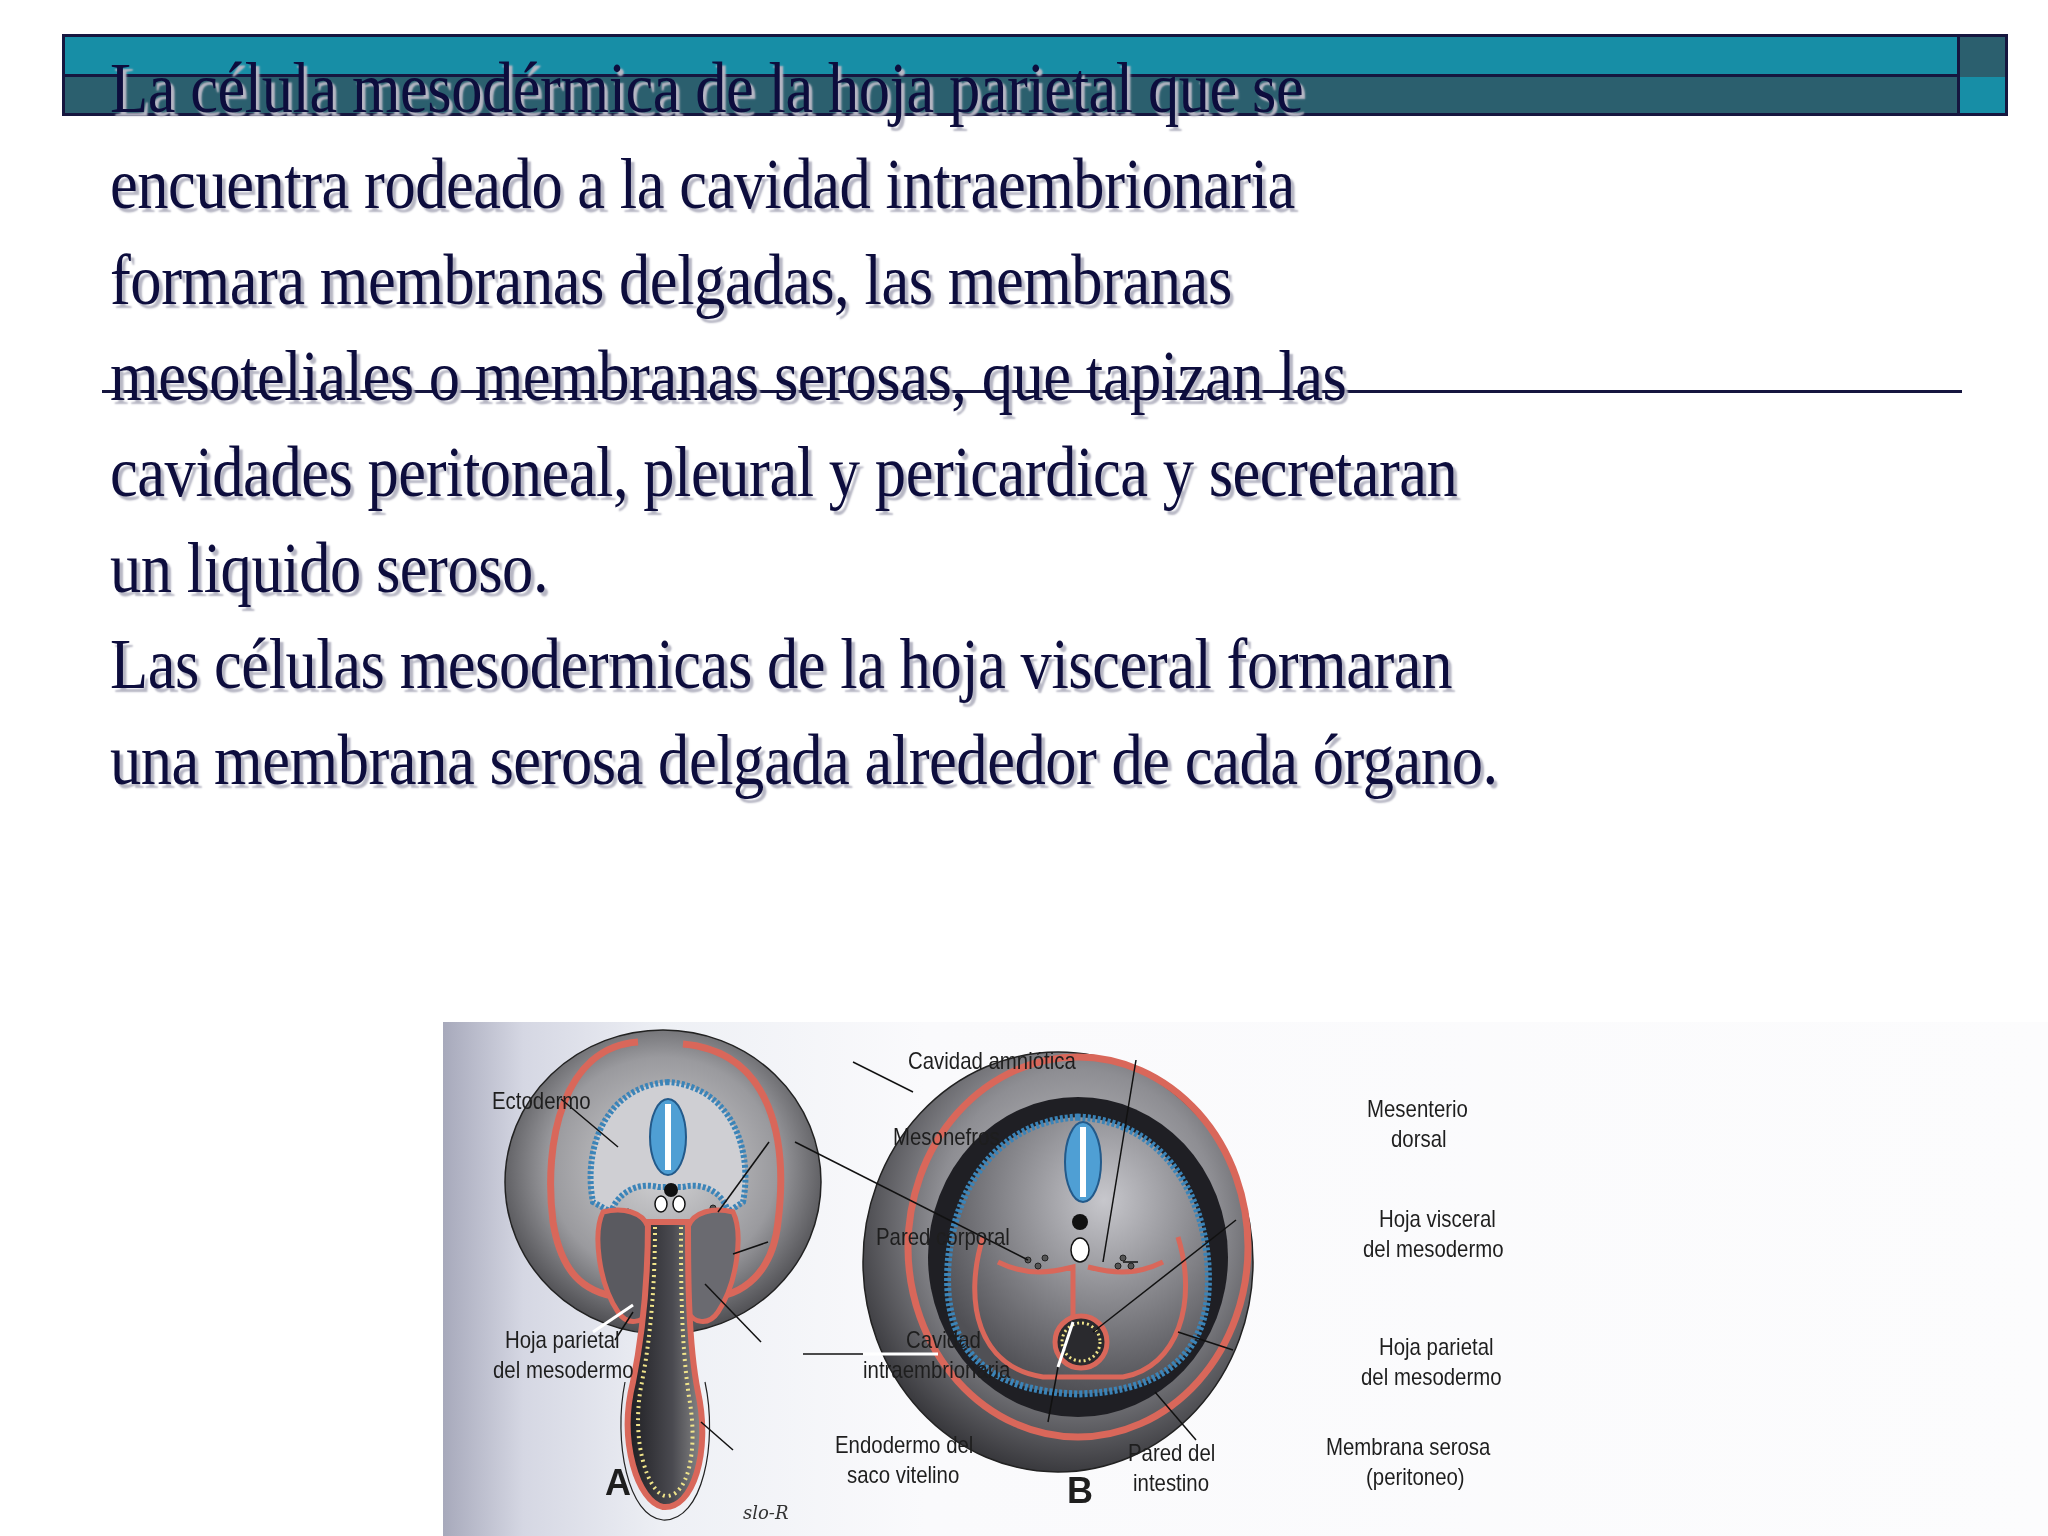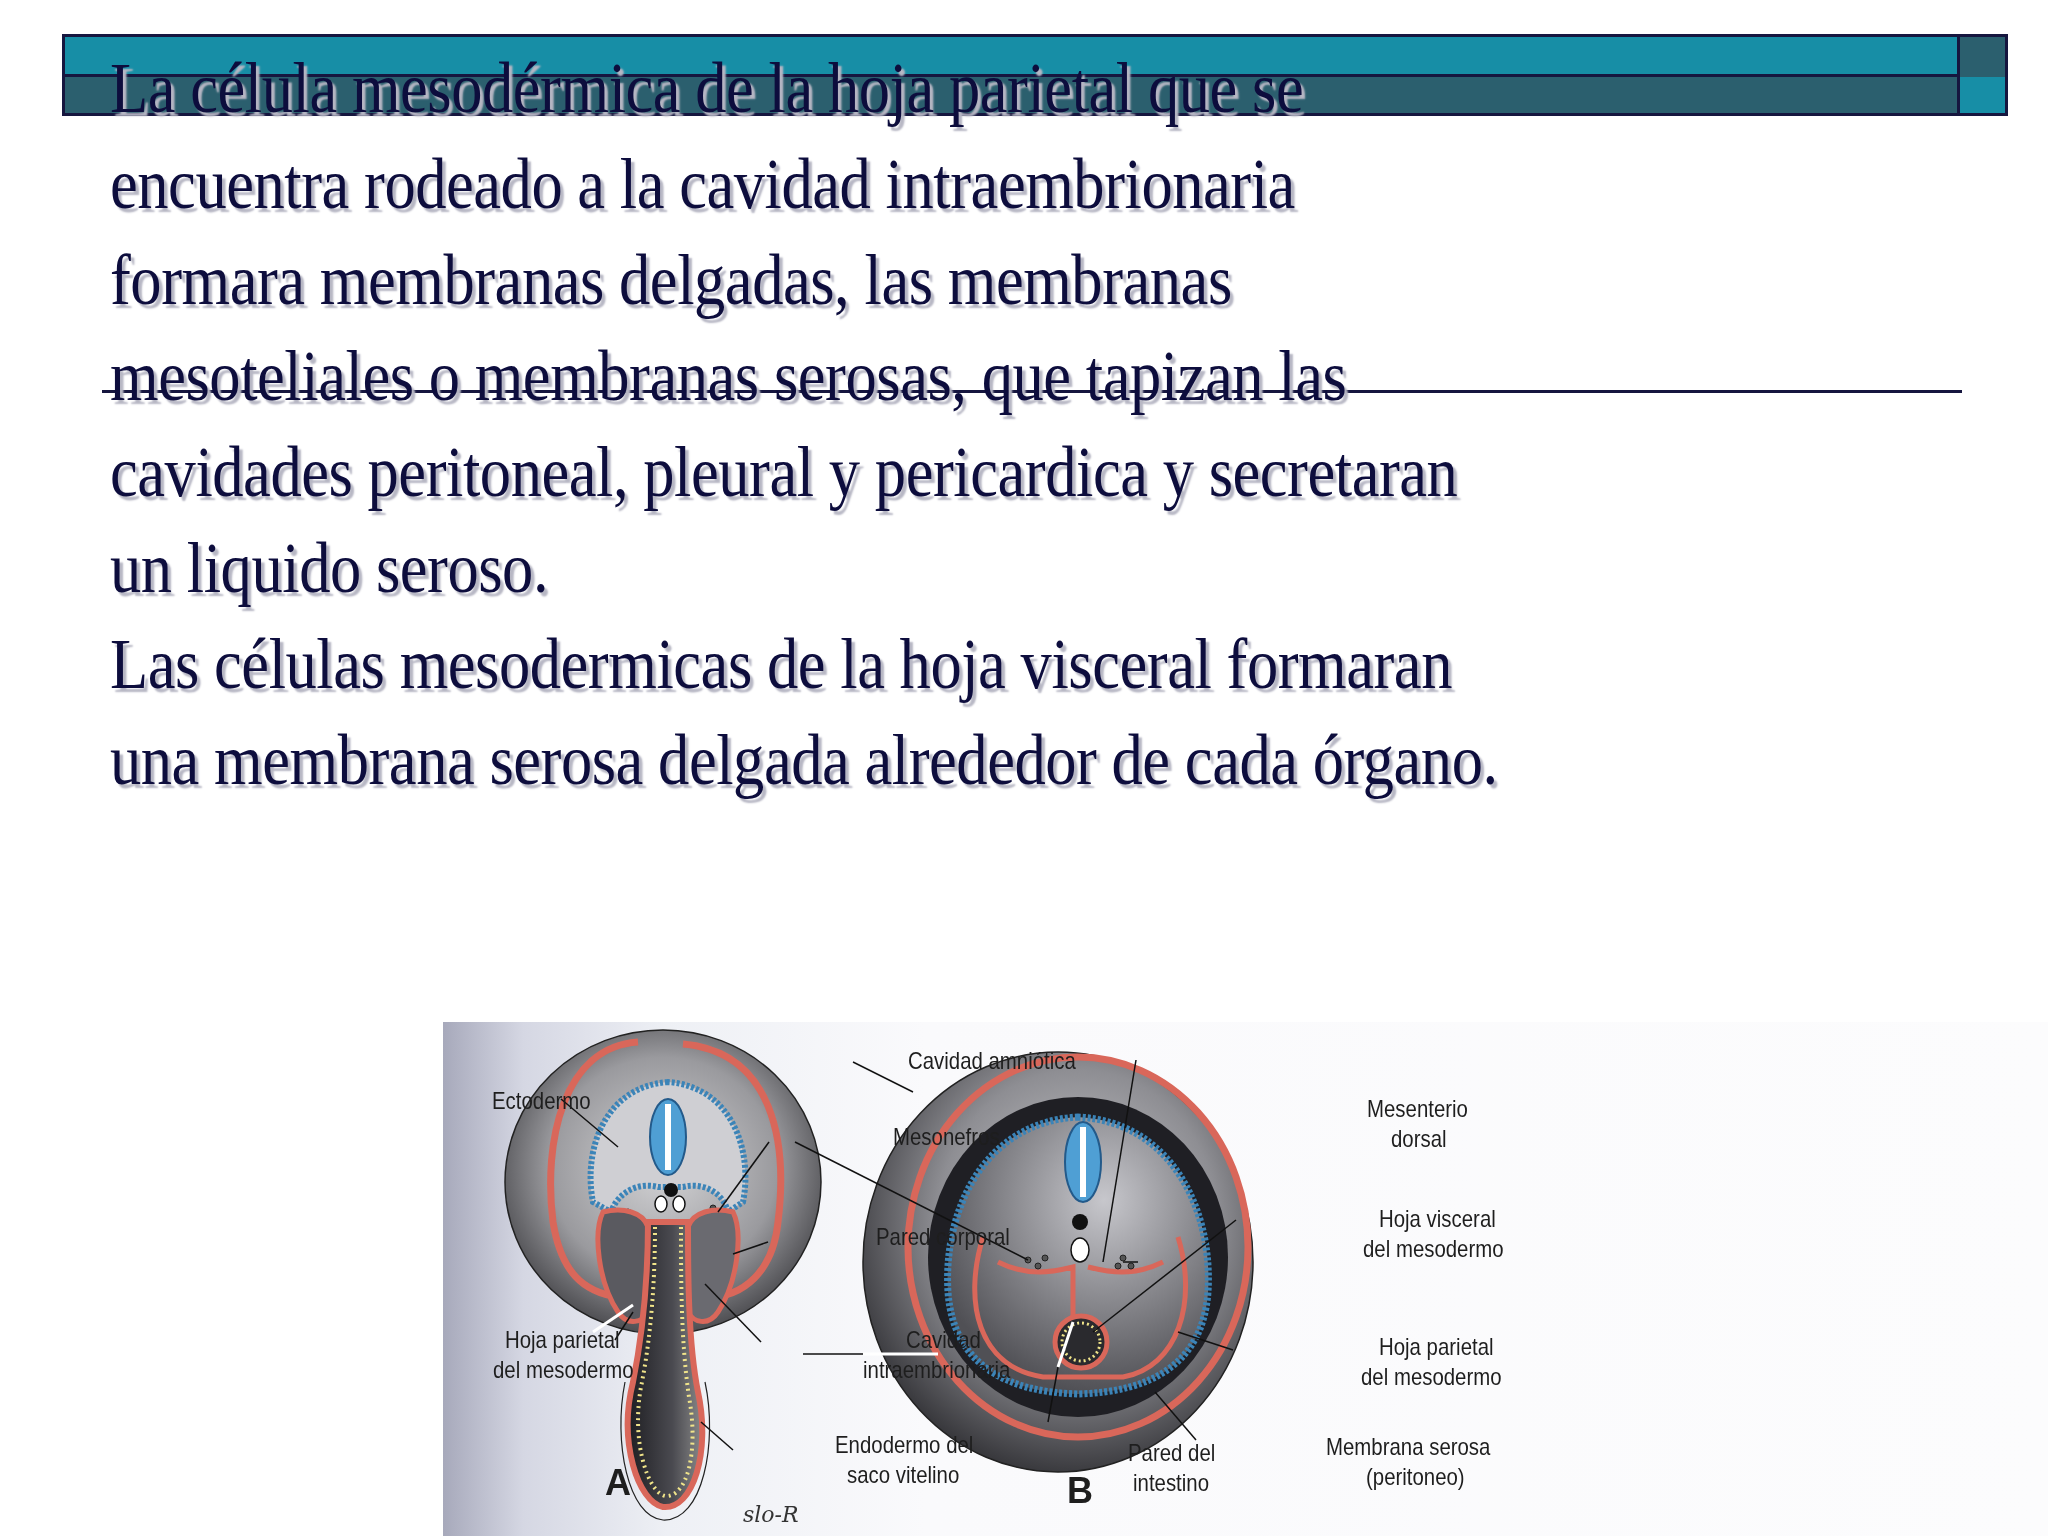--- a/index.html
+++ b/index.html
@@ -99,21 +99,21 @@
       position: absolute;
       font-family: "Liberation Sans", sans-serif;
       font-weight: bold;
       font-size: 36px;
       color: #1e1e1e;
     }
     .signature {
       position: absolute;
       font-family: "DejaVu Serif", serif;
       font-style: italic;
-      font-size: 22px;
+      font-size: 18px;
       color: #333;
     }
   </style>
 </head>
 <body>
 
 <div class="title-bar">
   <div class="midline"></div>
   <div class="corner"></div>
 </div>

